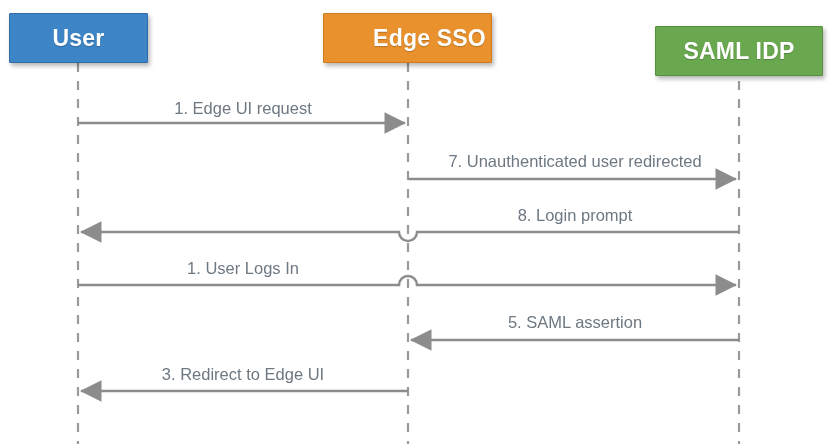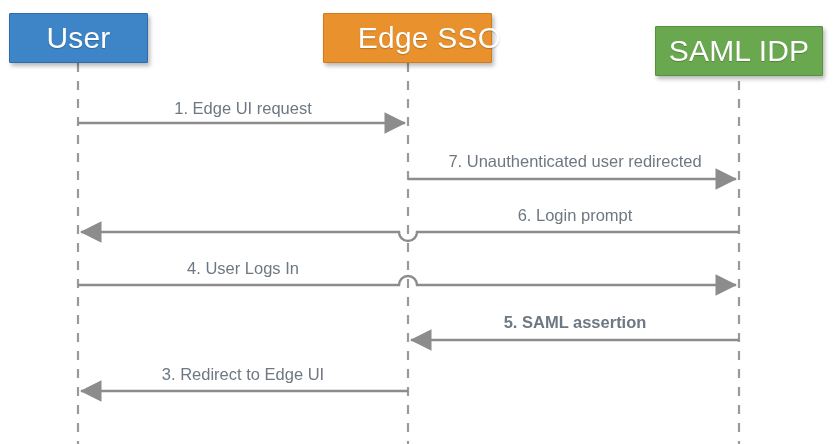--- a/index.html
+++ b/index.html
@@ -31,22 +31,22 @@
     position: absolute;
     box-sizing: border-box;
     display: flex;
     align-items: center;
     justify-content: center;
     border-radius: 1px;
     box-shadow: 2px 3px 4px rgba(0,0,0,0.28);
   }
   .participant-label {
     color: #ffffff;
-    font-weight: normal;
-    font-size: 30px;
+    font-weight: bold;
+    font-size: 23px;
     letter-spacing: 0.2px;
     line-height: 1;
     text-shadow: 0 1px 1px rgba(0,0,0,0.22);
     white-space: nowrap;
   }
   .msg-label {
     position: absolute;
     color: #6d7882;
     font-size: 16.5px;
     line-height: 1;
@@ -87,19 +87,19 @@
       <div class="participant-box" style="left: 323px; top: 13px; width: 169px; height: 50px; background: rgb(232, 145, 45); border: 1px solid rgb(207, 124, 30);">
         <span class="participant-label" style="color: rgb(255, 255, 255); margin-left: 44px;">Edge SSO</span>
       </div>
       <div class="participant-box" style="left: 655px; top: 26px; width: 168px; height: 50px; background: rgb(106, 168, 79); border: 1px solid rgb(86, 145, 62);">
         <span class="participant-label" style="color: rgb(255, 255, 255);">SAML IDP</span>
       </div>
     </div>
   <div id="message-labels-layer">
       <div class="msg-label" style="left: 243px; top: 100px; color: rgb(109, 120, 130);">1. Edge UI request</div>
       <div class="msg-label" style="left: 575px; top: 153px; color: rgb(109, 120, 130);">7. Unauthenticated user redirected</div>
-      <div class="msg-label" style="left: 575px; top: 207px; color: rgb(109, 120, 130);">6. Login prompt</div>
-      <div class="msg-label" style="left: 243px; top: 260px; color: rgb(109, 120, 130);">4. User Logs In</div>
-      <div class="msg-label" style="left: 575px; top: 314px; color: rgb(109, 120, 130); font-weight: bold;">5. SAML assertion</div>
+      <div class="msg-label" style="left: 575px; top: 207px; color: rgb(109, 120, 130);">8. Login prompt</div>
+      <div class="msg-label" style="left: 243px; top: 260px; color: rgb(109, 120, 130);">1. User Logs In</div>
+      <div class="msg-label" style="left: 575px; top: 314px; color: rgb(109, 120, 130);">5. SAML assertion</div>
       <div class="msg-label" style="left: 243px; top: 366px; color: rgb(109, 120, 130);">3. Redirect to Edge UI</div>
     </div>
 
 </div>
 
 </body></html>

